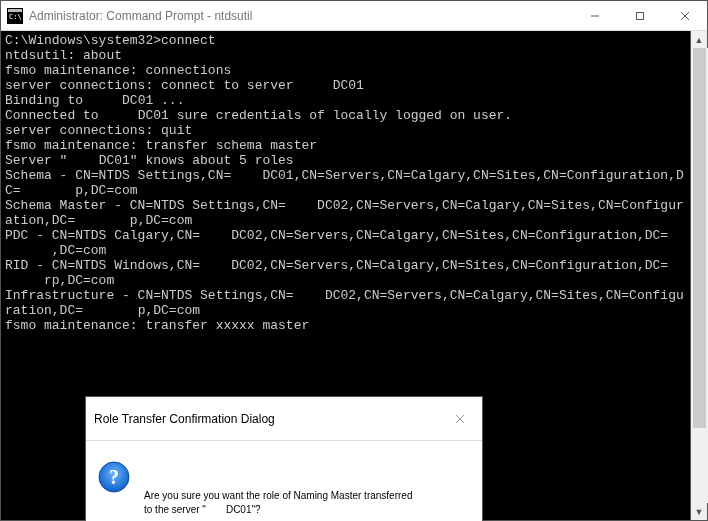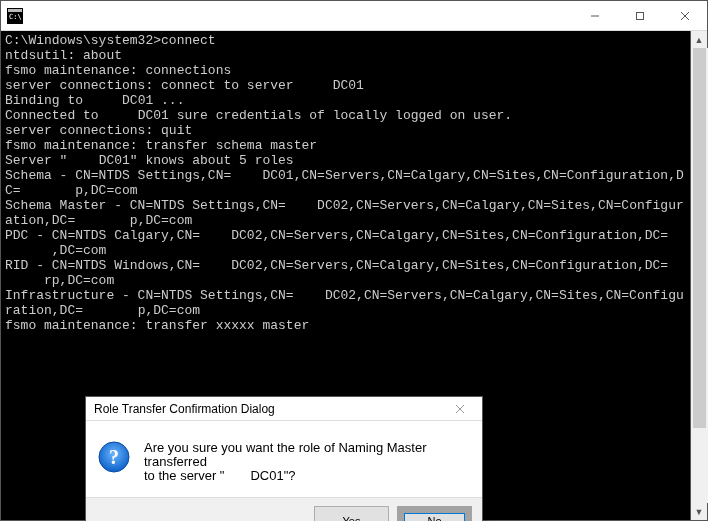--- a/index.html
+++ b/index.html
@@ -101,21 +101,21 @@
     left: 84px;
     top: 395px;
     width: 398px;
     border: 1px solid #555;
     background: #fff;
     box-shadow: 2px 2px 8px rgba(0,0,0,0.25);
     font-size: 12px;
     color: #000;
   }
   .dialog-titlebar {
-    height: 24px;
+    height: 44px;
     background: #fff;
     border-bottom: 1px solid #ddd;
     display: flex;
     align-items: center;
     padding: 10px 8px;
   }
   .dialog-titlebar .dtitle { flex: 1; }
   .dialog-titlebar .close {
     width: 28px; height: 28px;
     display: flex; align-items: center; justify-content: center;
@@ -126,24 +126,25 @@
     padding: 20px 12px 14px 12px;
     background: #fff;
     align-items: flex-start;
   }
   .dialog-icon {
     width: 32px; height: 32px;
     margin-right: 14px;
     flex-shrink: 0;
   }
   .dialog-msg {
-    font-size: 13px;
+    font-size: 10px;
     line-height: 14px;
     color: #000;
     max-width: 300px;
+    margin-top: 28px;
   }
   .dialog-buttons {
     background: #f0f0f0;
     border-top: 1px solid #ddd;
     padding: 8px 10px;
     display: flex;
     justify-content: flex-end;
     gap: 8px;
   }
   .dialog-buttons button {
@@ -166,20 +167,21 @@
 <div class="window">
 
   <div class="titlebar">
     <span class="app-icon">
       <svg width="16" height="16" viewBox="0 0 16 16">
         <rect x="0" y="0" width="16" height="16" fill="#000"></rect>
         <rect x="1" y="1" width="14" height="3" fill="#bbb"></rect>
         <text x="2" y="11" font-size="7" fill="#fff" font-family="monospace">C:\</text>
       </svg>
     </span>
+    <span class="title">Administrator: Command Prompt - ntdsutil</span>
     <span class="spacer"></span>
     <div class="win-btn">
       <svg width="10" height="10" viewBox="0 0 10 10">
           <line x1="1" y1="5" x2="9" y2="5" stroke="#555" stroke-width="1"></line>
         </svg>
     </div>
     <div class="win-btn">
       <svg width="10" height="10" viewBox="0 0 10 10">
           <rect x="1.5" y="1.5" width="7" height="7" fill="none" stroke="#555" stroke-width="1"></rect>
         </svg>

